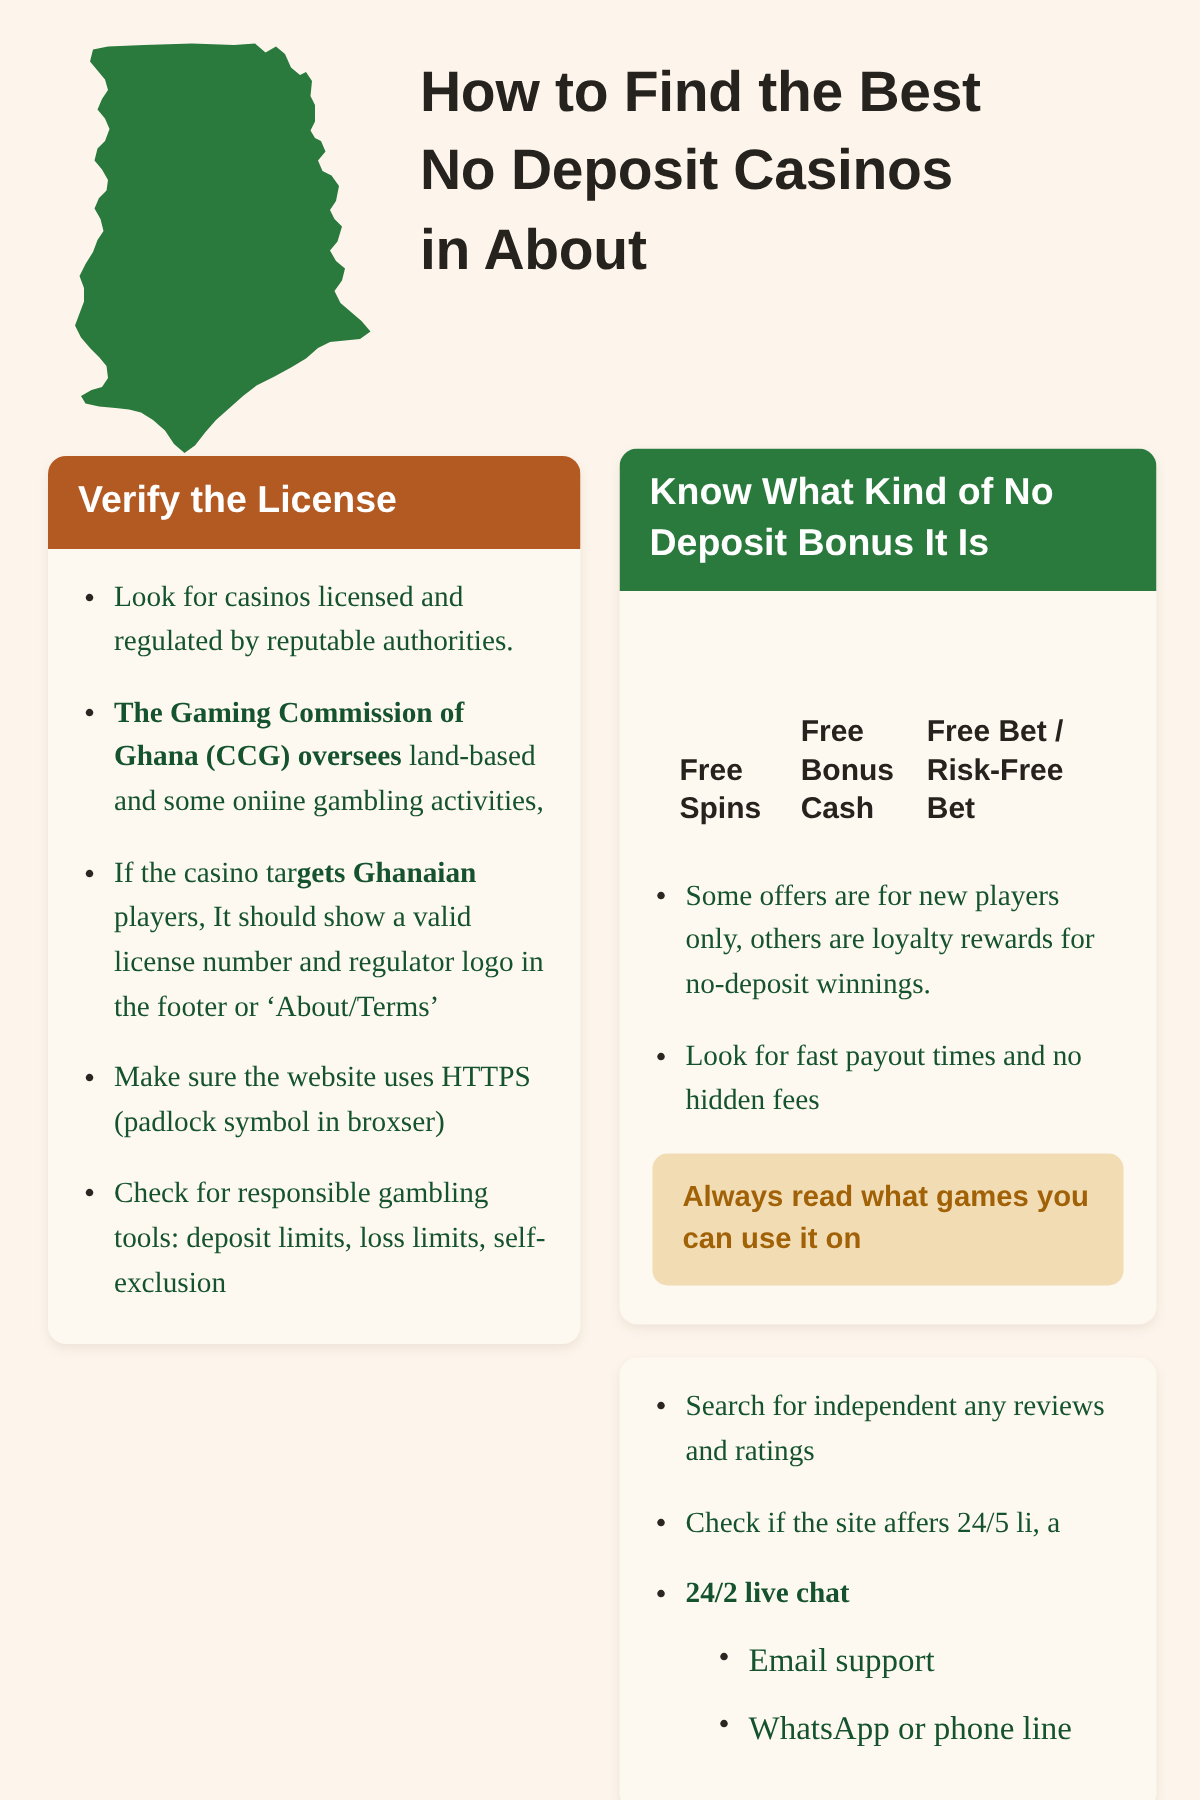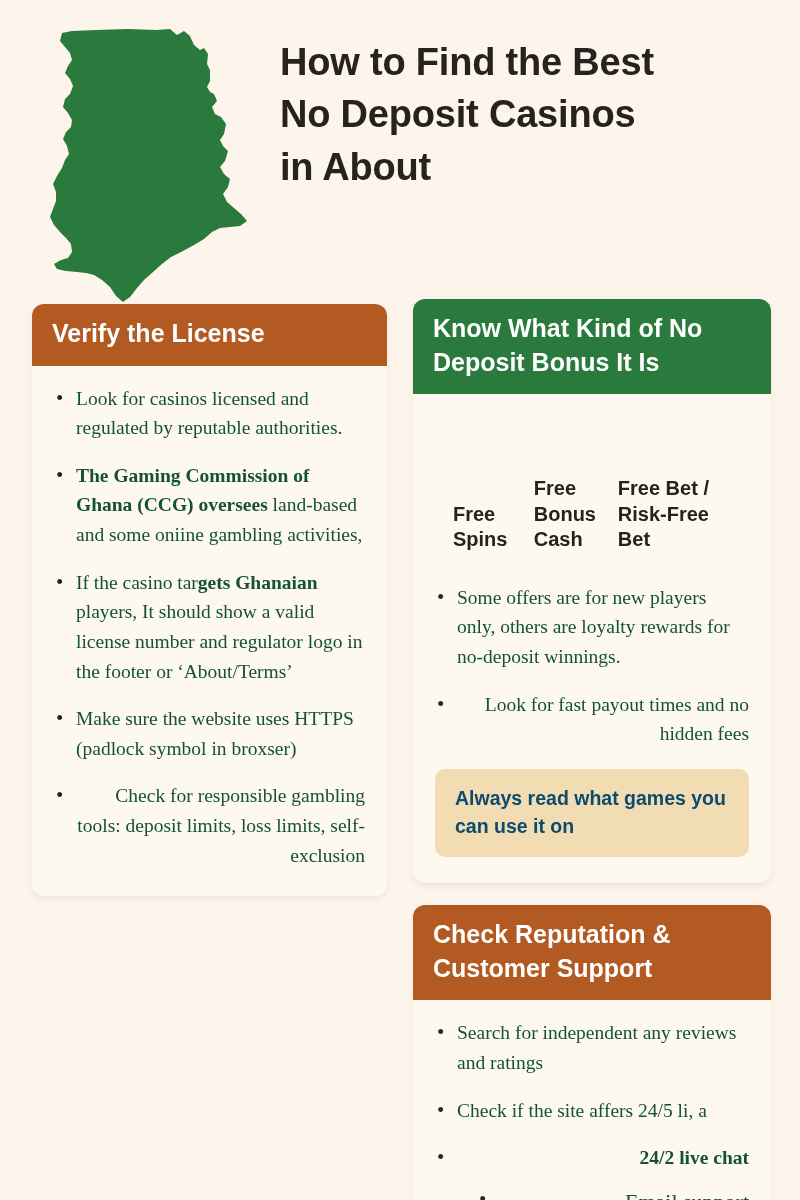--- a/index.html
+++ b/index.html
@@ -87,21 +87,21 @@
   }
   ul.bullets > li {
     position: relative;
     padding-left: 22px;
     margin-bottom: 18px;
     font-size: 19.5px;
     line-height: 1.52;
     color: #14532d;
     font-family: Liberation Serif, serif;
   }
-  ul.bullets > li:last-child { margin-bottom: 0; text-align: right; }
+  ul.bullets > li:last-child { margin-bottom: 0; }
   ul.bullets > li::before {
     content: "\2022";
     position: absolute;
     left: 2px;
     top: -1px;
     font-size: 21px;
     color: #2a2722;
   }
   ul.bullets.indented {
     margin-top: 12px;
@@ -133,21 +133,21 @@
 
   
   .callout {
     margin-top: 20px;
     background: #f1dcb3;
     border-radius: 10px;
     padding: 15px 20px 17px 20px;
     font-size: 19.5px;
     font-weight: bold;
     line-height: 1.45;
-    color: #0c4a6e;
+    color: #a16207;
   }
 </style>
 </head>
 <body>
 
 <div id="header-zone">
 
   <div id="ghana-map">
     <svg viewBox="0 0 220 285" xmlns="http://www.w3.org/2000/svg" aria-hidden="true">
       <path fill="#2a7a3e" d="
@@ -206,21 +206,20 @@
 Risk-Free Bet</div>
         </div>
         <ul class="bullets">
           <li><span>Some offers are for new players only, others are loyalty rewards for no-deposit winnings.</span></li>
           <li><span>Look for fast payout times and no hidden fees</span></li>
         </ul>
         <div class="callout">Always read what games you can use it on</div>
       </div>
     </div>
     <div class="card">
-      <div class="card-header orange">Check Reputation &amp; Customer Support</div>
       <div class="card-body">
         <ul class="bullets">
           <li><span>Search for independent  any reviews and ratings</span></li>
           <li><span>Check if the site affers 24/5 li, a</span></li>
           <li><b>24/2 live chat</b><ul class="bullets indented">
               <li>Email support</li>
               <li>WhatsApp or phone line</li>
             </ul></li>
         </ul>
       </div>

